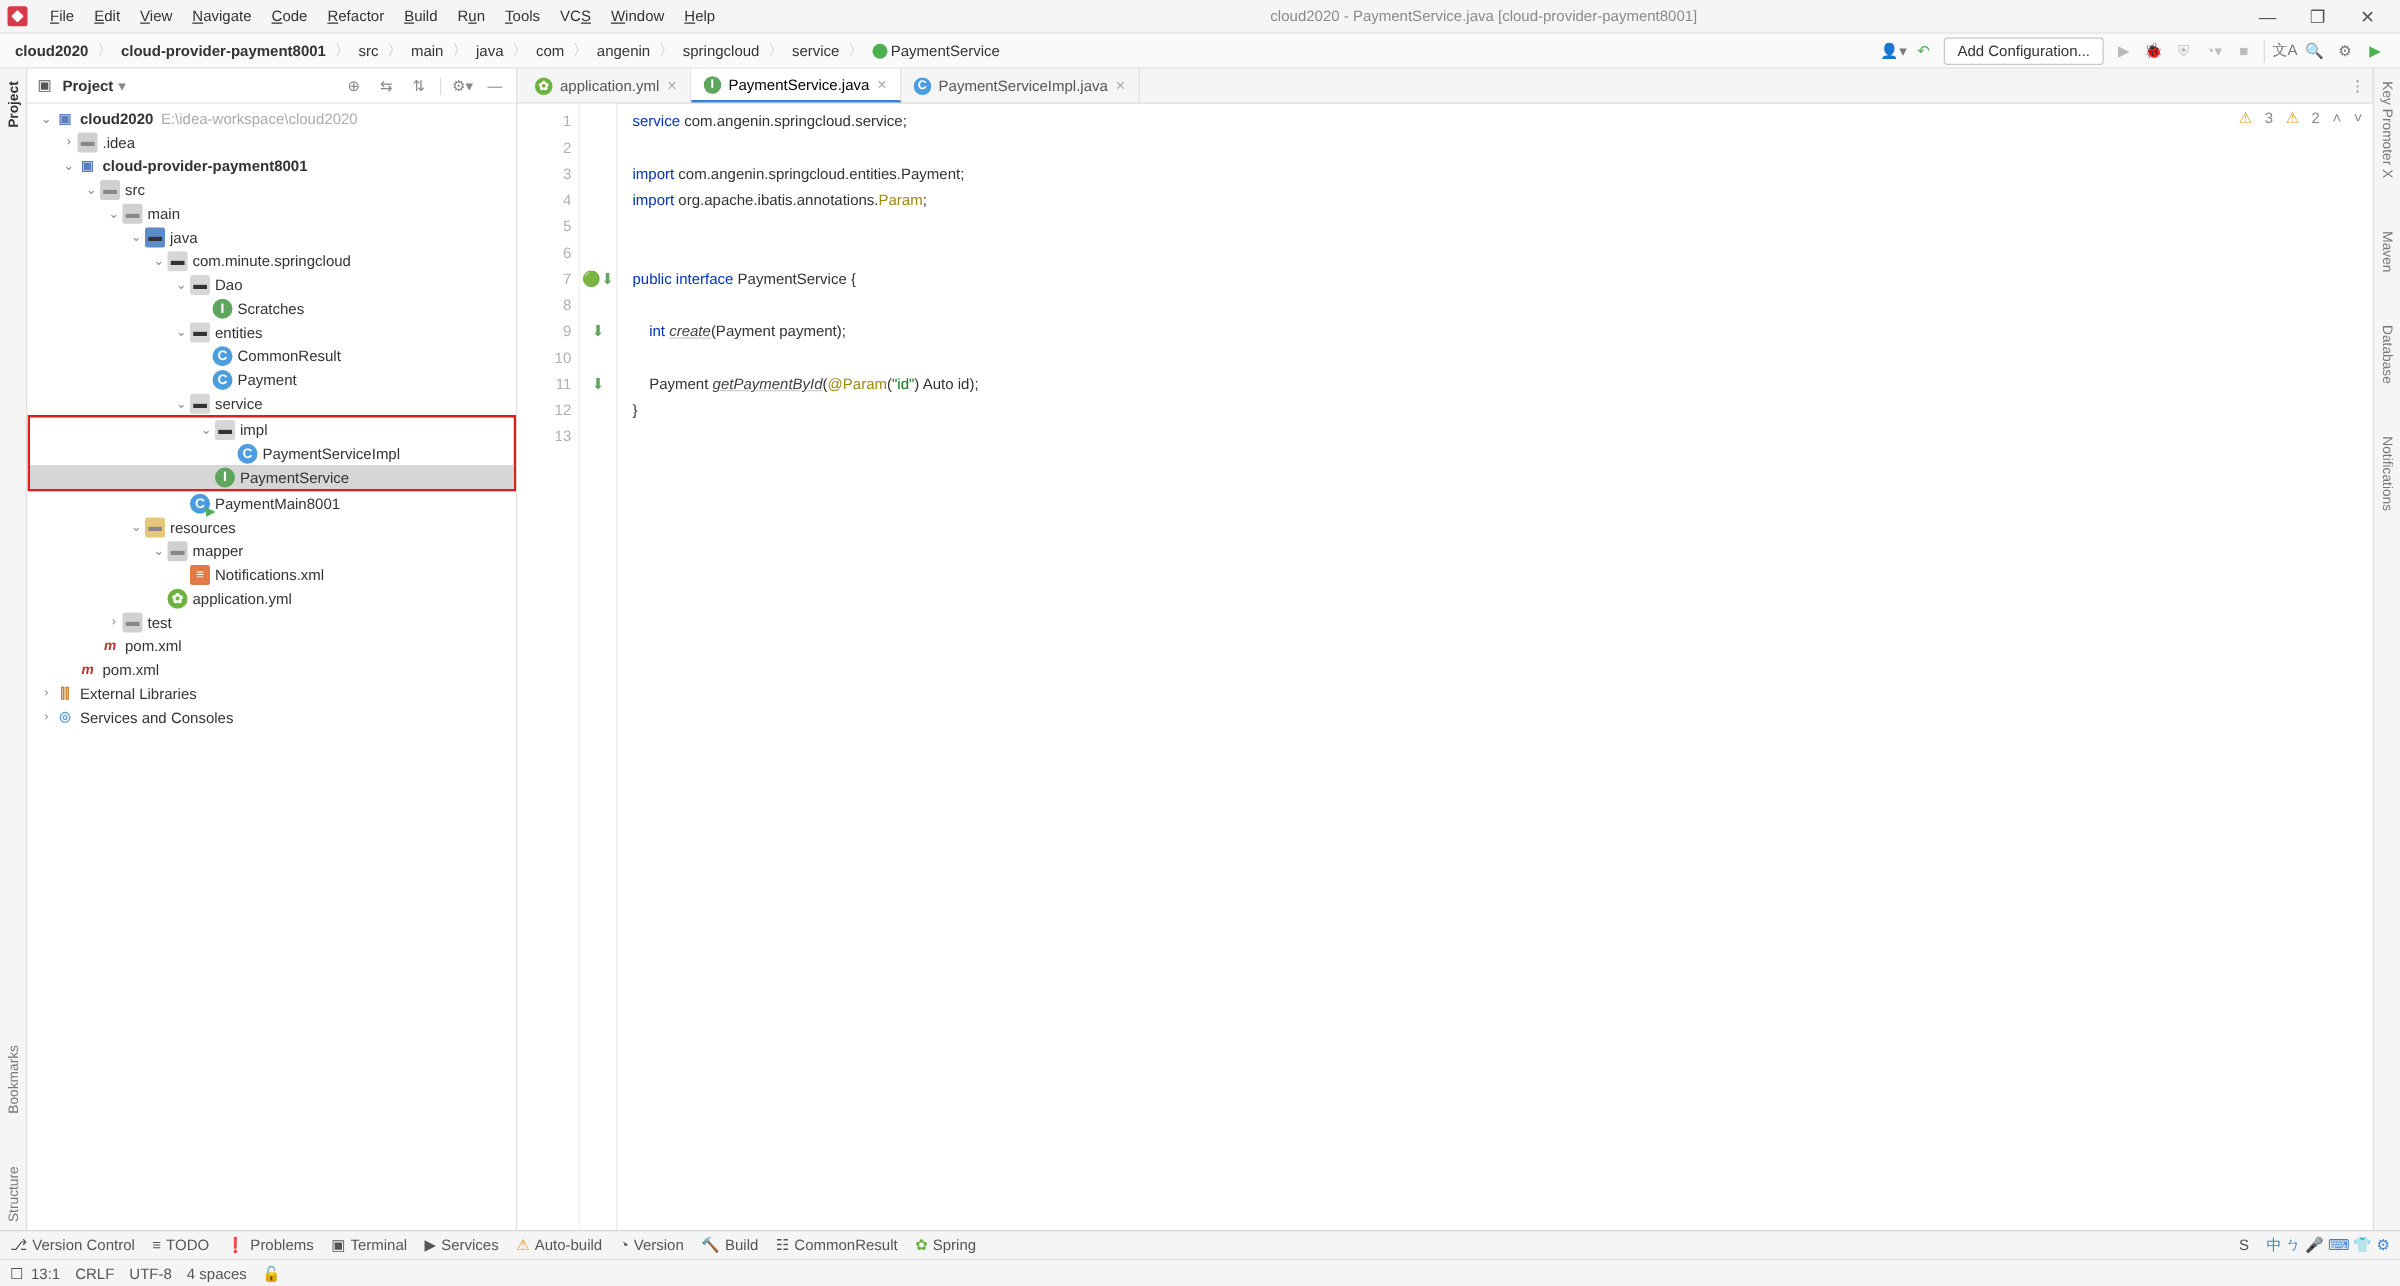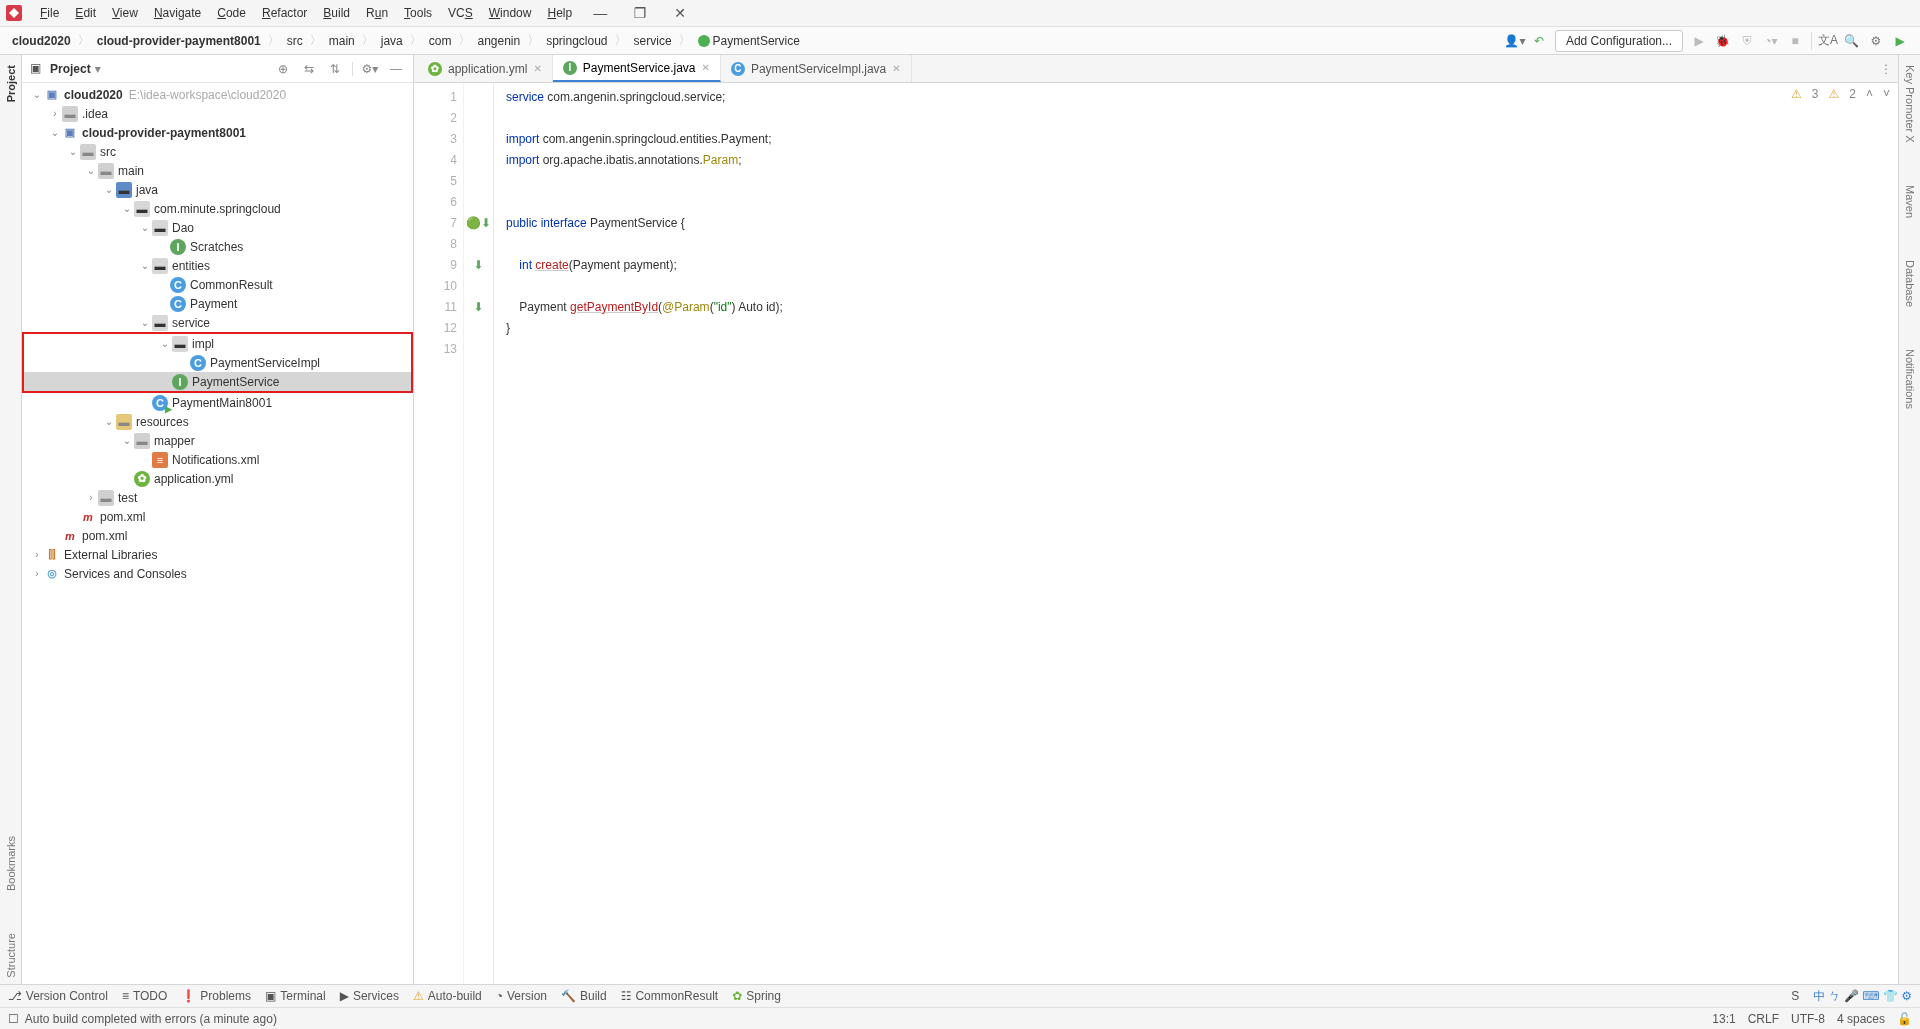--- a/index.html
+++ b/index.html
@@ -73,21 +73,21 @@
 .editor-tabs .more { margin-left: auto; width: 24px; display: flex; align-items: center; justify-content: center; color: #888; }
 
 .code-wrap { flex: 1; display: flex; font-family: "JetBrains Mono", Consolas, monospace; font-size: 13px; background: #fff; position: relative; }
 .gutter-nums { width: 50px; text-align: right; color: #b0b0b0; padding: 4px 6px 0 0; line-height: 21px; background: #fff; border-right: 1px solid #f0f0f0; }
 .gutter-marks { width: 30px; padding-top: 4px; line-height: 21px; background: #fff; border-right: 1px solid #eaeaea; text-align: center; }
 .gutter-marks .gm { height: 21px; font-size: 11px; }
 .code-lines { padding: 4px 0 0 12px; line-height: 21px; white-space: pre; }
 .code-lines .kw { color: #0033b3; }
 .code-lines .ann { color: #9e880d; }
 .code-lines .str { color: #067d17; }
-.code-lines .dim { color: #b91c1c; }
+.code-lines .dim { color: #404040; font-style: italic; }
 .code-lines .under { text-decoration: underline; text-decoration-color: #ccc; }
 
 .editor-corner { position: absolute; top: 4px; right: 8px; display: flex; align-items: center; gap: 10px; color: #888; font-size: 11px; }
 .editor-corner .warn { color: #e0a030; }
 
 
 .bottom-tools { height: 23px; display: flex; align-items: center; padding: 0 8px; background: #f5f5f5; border-top: 1px solid #d6d6d6; gap: 14px; color: #555; font-size: 11px; }
 .bottom-tools .bt { display: flex; align-items: center; gap: 4px; }
 
 
@@ -105,20 +105,21 @@
   <span class="menu-item"><u>V</u>iew</span>
   <span class="menu-item"><u>N</u>avigate</span>
   <span class="menu-item"><u>C</u>ode</span>
   <span class="menu-item"><u>R</u>efactor</span>
   <span class="menu-item"><u>B</u>uild</span>
   <span class="menu-item">R<u>u</u>n</span>
   <span class="menu-item"><u>T</u>ools</span>
   <span class="menu-item">VC<u>S</u></span>
   <span class="menu-item"><u>W</u>indow</span>
   <span class="menu-item"><u>H</u>elp</span>
+  <span class="title">cloud2020 - PaymentService.java [cloud-provider-payment8001]</span>
   <span class="win-btn">—</span>
   <span class="win-btn">❐</span>
   <span class="win-btn">✕</span>
 </div>
 
 <div class="navbar">
   <span class="crumb" style="font-weight:600">cloud2020</span>
     <span class="crumb sep">〉</span>
   <span class="crumb" style="font-weight:600">cloud-provider-payment8001</span>
     <span class="crumb sep">〉</span>
@@ -398,21 +399,20 @@
       <span style="color:#6db33f">✿</span> 
       <span>Spring</span>
     </span>
   <span style="flex:1"></span>
   <span class="ime">S</span>
   <span style="color:#3b82d1">中 ㄅ 🎤 ⌨ 👕 ⚙</span>
 </div>
 
 <div class="status-bar">
   <span style="margin-right:6px">☐</span>
-  <span class="st-left">Auto build completed with errors (a minute ago)</span>
   <div class="st-right">
     <span>13:1</span>
     <span>CRLF</span>
     <span>UTF-8</span>
     <span>4 spaces</span>
     <span>🔓</span>
   </div>
 </div>
 
 </body></html>

